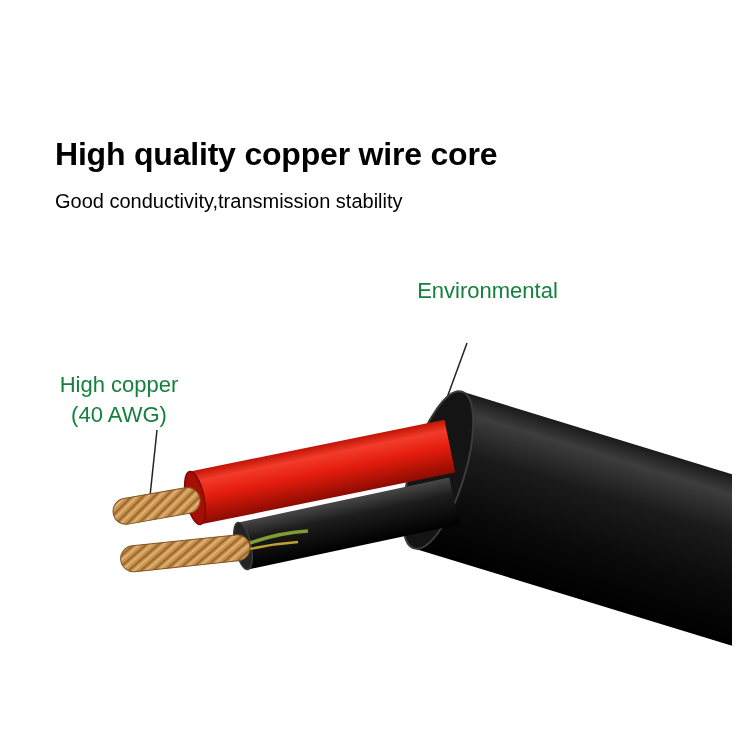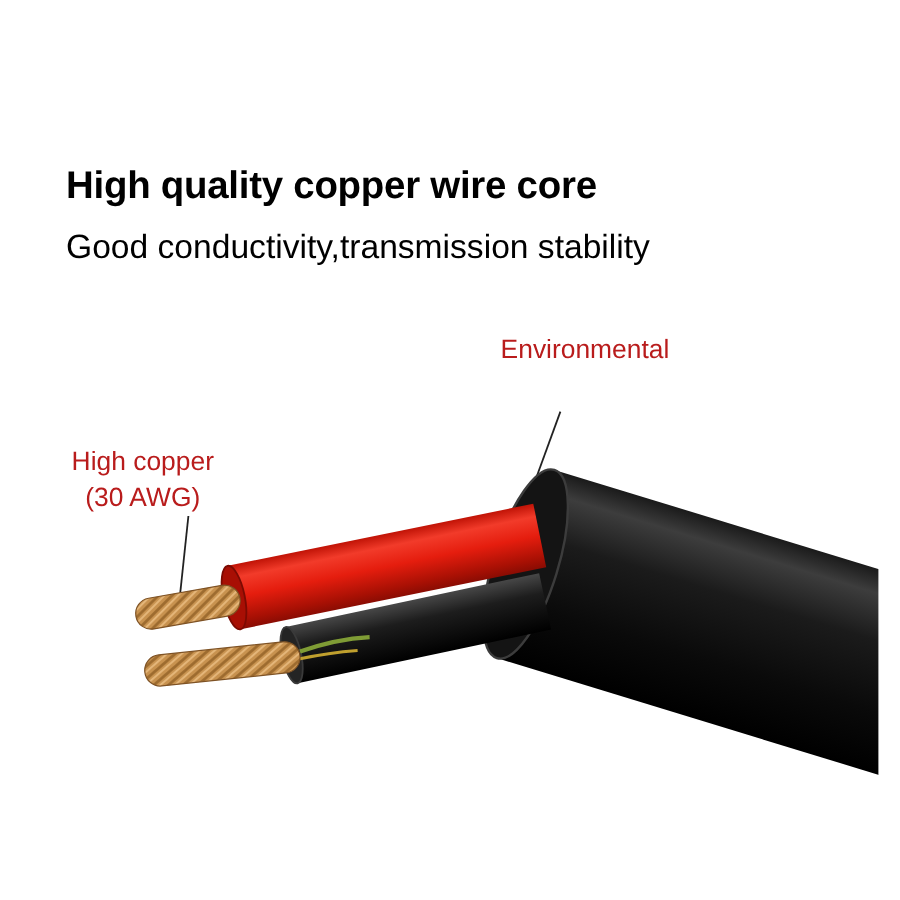--- a/index.html
+++ b/index.html
@@ -7,24 +7,24 @@
   body { font-family: "Liberation Sans", sans-serif; }
   .stage { position: relative; width: 732px; height: 750px; background: #ffffff; overflow: hidden; }
   svg.cable { position: absolute; left: 0; top: 0; }
   .title {
     position: absolute; left: 55px; top: 136px;
     font-size: 32px; font-weight: bold; color: #000000; letter-spacing: -0.2px;
     white-space: nowrap;
   }
   .subtitle {
     position: absolute; left: 55px; top: 190px;
-    font-size: 28px; font-weight: 400; color: #000000; white-space: nowrap;
+    font-size: 20px; font-weight: 400; color: #000000; white-space: nowrap;
   }
   .callout {
-    position: absolute; color: #b91c1c; font-size: 22px; line-height: 30px;
+    position: absolute; color: #15803d; font-size: 22px; line-height: 30px;
     text-align: center; font-weight: 400;
   }
   .callout-pvc { left: 385px; top: 276px; width: 205px; }
   .callout-copper { left: 28px; top: 370px; width: 182px; }
 </style>
 </head>
 <body>
 
 <div class="stage">
 
@@ -89,16 +89,16 @@
 
   <div class="title">High quality copper wire core</div>
   <div class="subtitle">Good conductivity,transmission stability</div>
 
   <div class="callout callout-pvc">
     <div>Environmental</div>
   </div>
 
   <div class="callout callout-copper">
     <div>High copper</div>
-    <div>(30 AWG)</div>
+    <div>(40 AWG)</div>
   </div>
 
 </div>
 
 </body></html>

